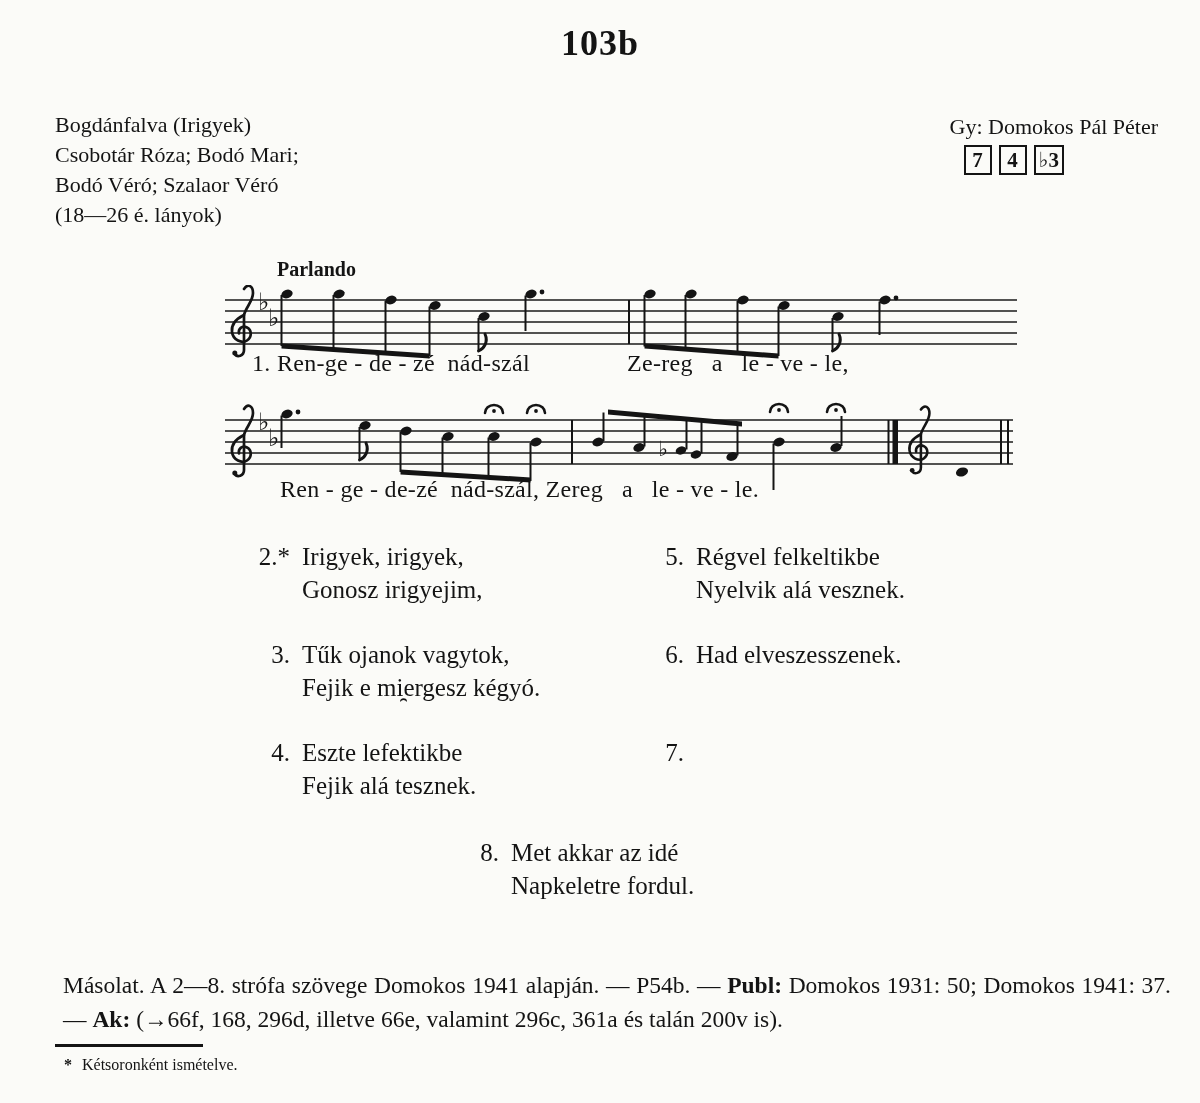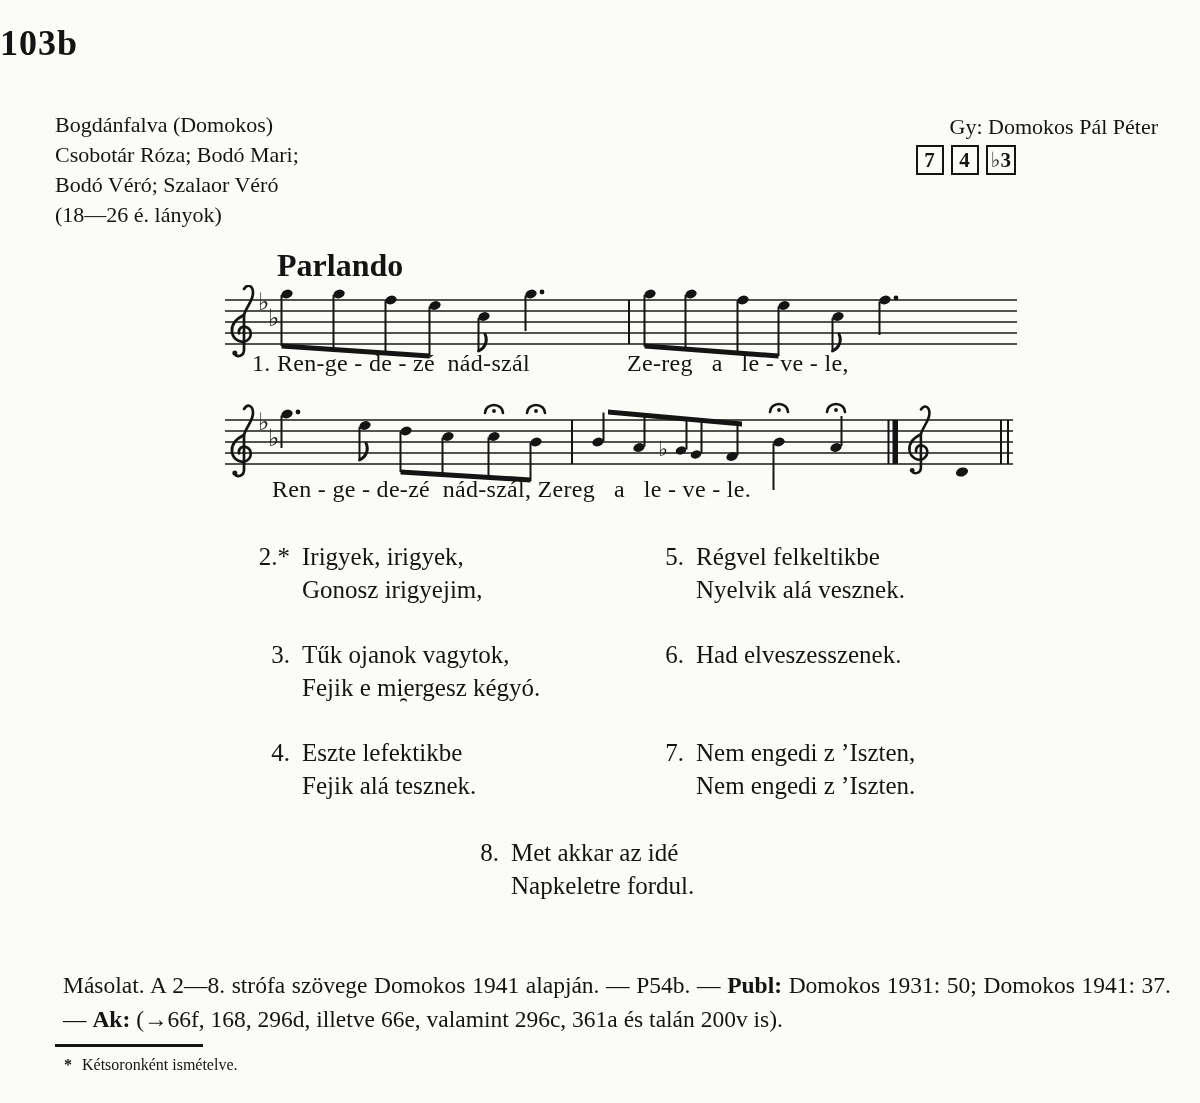--- a/index.html
+++ b/index.html
@@ -7,33 +7,33 @@
     width:1200px;height:1103px;
     background:#f6f6f3;
     font-family:"Liberation Serif","DejaVu Serif",serif;
     color:#141414;
     position:relative;
     overflow:hidden;
   }
   .page{position:absolute;inset:0;background:#fbfbf8;}
   .abs{position:absolute;}
   .title{
-    left:0;right:0;top:22px;text-align:left;
+    left:0;right:0;top:22px;text-align:center;
     font-size:36px;font-weight:bold;letter-spacing:1px;
   }
   .hdr-left{left:55px;top:110px;font-size:22px;line-height:30px;}
   .hdr-right{right:42px;top:112px;text-align:center;font-size:22px;line-height:30px;}
-  .hdr-right .collector{white-space:pre;margin-left:48px;}
+  .hdr-right .collector{white-space:pre;}
   .boxes{margin-top:3px;display:flex;gap:7px;justify-content:flex-start;margin-left:14px;}
   .cadbox{
     display:inline-block;border:2.5px solid #141414;
     min-width:18px;padding:0 3px;height:26px;line-height:26px;
     font-size:21px;text-align:center;font-weight:bold;
   }
-  .tempo{left:277px;top:247px;font-size:32px;font-weight:bold;}
+  .tempo{left:277px;top:258px;font-size:20px;font-weight:bold;}
   .lyric{font-size:24px;white-space:pre;letter-spacing:0.3px;}
   .staff-svg{position:absolute;}
   .sline{stroke:#1a1a1a;stroke-width:1.6;}
   .stem{stroke:#141414;stroke-width:2;}
   .thin{stroke:#141414;stroke-width:2;}
   .ink{fill:#141414;}
   .clef{fill:none;stroke:#141414;stroke-width:2.7;stroke-linecap:round;}
   .flag{fill:none;stroke:#141414;stroke-width:3;stroke-linecap:round;}
   .ferm{fill:none;stroke:#141414;stroke-width:2.6;stroke-linecap:round;}
   .flat-t{font-family:"DejaVu Sans",sans-serif;font-size:24px;fill:#141414;}
@@ -52,21 +52,21 @@
   .footnote .mark{font-weight:bold;margin-right:10px;}
 </style>
 </head>
 <body>
 
 <div class="page">
 
   <div class="abs title">103b</div>
 
   <div class="abs hdr-left">
-    <div>Bogdánfalva (Domokos)</div>
+    <div>Bogdánfalva (Irigyek)</div>
     <div>Csobotár Róza; Bodó Mari;</div>
     <div>Bodó Véró; Szalaor Véró</div>
     <div>(18—26 é. lányok)</div>
   </div>
 
   <div class="abs hdr-right">
     <div class="collector">Gy: Domokos Pál Péter</div>
     <div class="boxes">
       <span class="cadbox">7</span>
       <span class="cadbox">4</span>
@@ -211,39 +211,39 @@
       <path class="clef" d="M 2,15 C -6,19 -11,25 -10,32 C -9,40 0,44 5,40.5 C 10,37 10,30 5,27.5 C 0,25 -4,29 -3,33.5"></path>
       <circle class="ink" cx="-7.2" cy="53" r="2.5"></circle>
     </g>
     <ellipse class="ink" cx="737" cy="72" rx="6.2" ry="4.4" transform="rotate(-18 737 72)"></ellipse>
     <g>
       <rect class="ink" x="775" y="20" width="2" height="44"></rect>
       <rect class="ink" x="782" y="20" width="2" height="44"></rect>
     </g>
   </svg>
 
-  <div class="abs lyric" style="left:272px;top:476px">Ren - ge - de-zé  nád-szál, Zereg   a   le - ve - le.</div>
+  <div class="abs lyric" style="left:280px;top:476px">Ren - ge - de-zé  nád-szál, Zereg   a   le - ve - le.</div>
 
   <div class="abs verse" style="left:246px;top:540px">
     <span class="vnum">2.*</span><span class="vlines"><span>Irigyek, irigyek,</span><span>Gonosz irigyejim,</span></span>
   </div>
   <div class="abs verse" style="left:246px;top:638px">
     <span class="vnum">3.</span><span class="vlines"><span>Tűk ojanok vagytok,</span><span>Fejik e mi̯ergesz kégyó.</span></span>
   </div>
   <div class="abs verse" style="left:246px;top:736px">
     <span class="vnum">4.</span><span class="vlines"><span>Eszte lefektikbe</span><span>Fejik alá tesznek.</span></span>
   </div>
   <div class="abs verse" style="left:640px;top:540px">
     <span class="vnum">5.</span><span class="vlines"><span>Régvel felkeltikbe</span><span>Nyelvik alá vesznek.</span></span>
   </div>
   <div class="abs verse" style="left:640px;top:638px">
     <span class="vnum">6.</span><span class="vlines"><span>Had elveszesszenek.</span></span>
   </div>
   <div class="abs verse" style="left:640px;top:736px">
-    <span class="vnum">7.</span><span class="vlines"><span>Nem engedi z ’Iszten,</span><span>Nem engedi z ’Iszten.</span></span>
+    <span class="vnum">7.</span>
   </div>
   <div class="abs verse" style="left:455px;top:836px">
     <span class="vnum">8.</span><span class="vlines"><span>Met akkar az idé</span><span>Napkeletre fordul.</span></span>
   </div>
 
   <div class="abs notes-par">
     <span>Másolat. A 2—8. strófa szövege Domokos 1941 alapján. — P54b. — </span><span class="b">Publ:</span><span> Domokos 1931: 50; Domokos 1941: 37. — </span><span class="b">Ak:</span><span> (→66f, 168, 296d, illetve 66e, valamint 296c, 361a és talán 200v is).</span>
   </div>
 
   <div class="abs fn-rule"></div>

